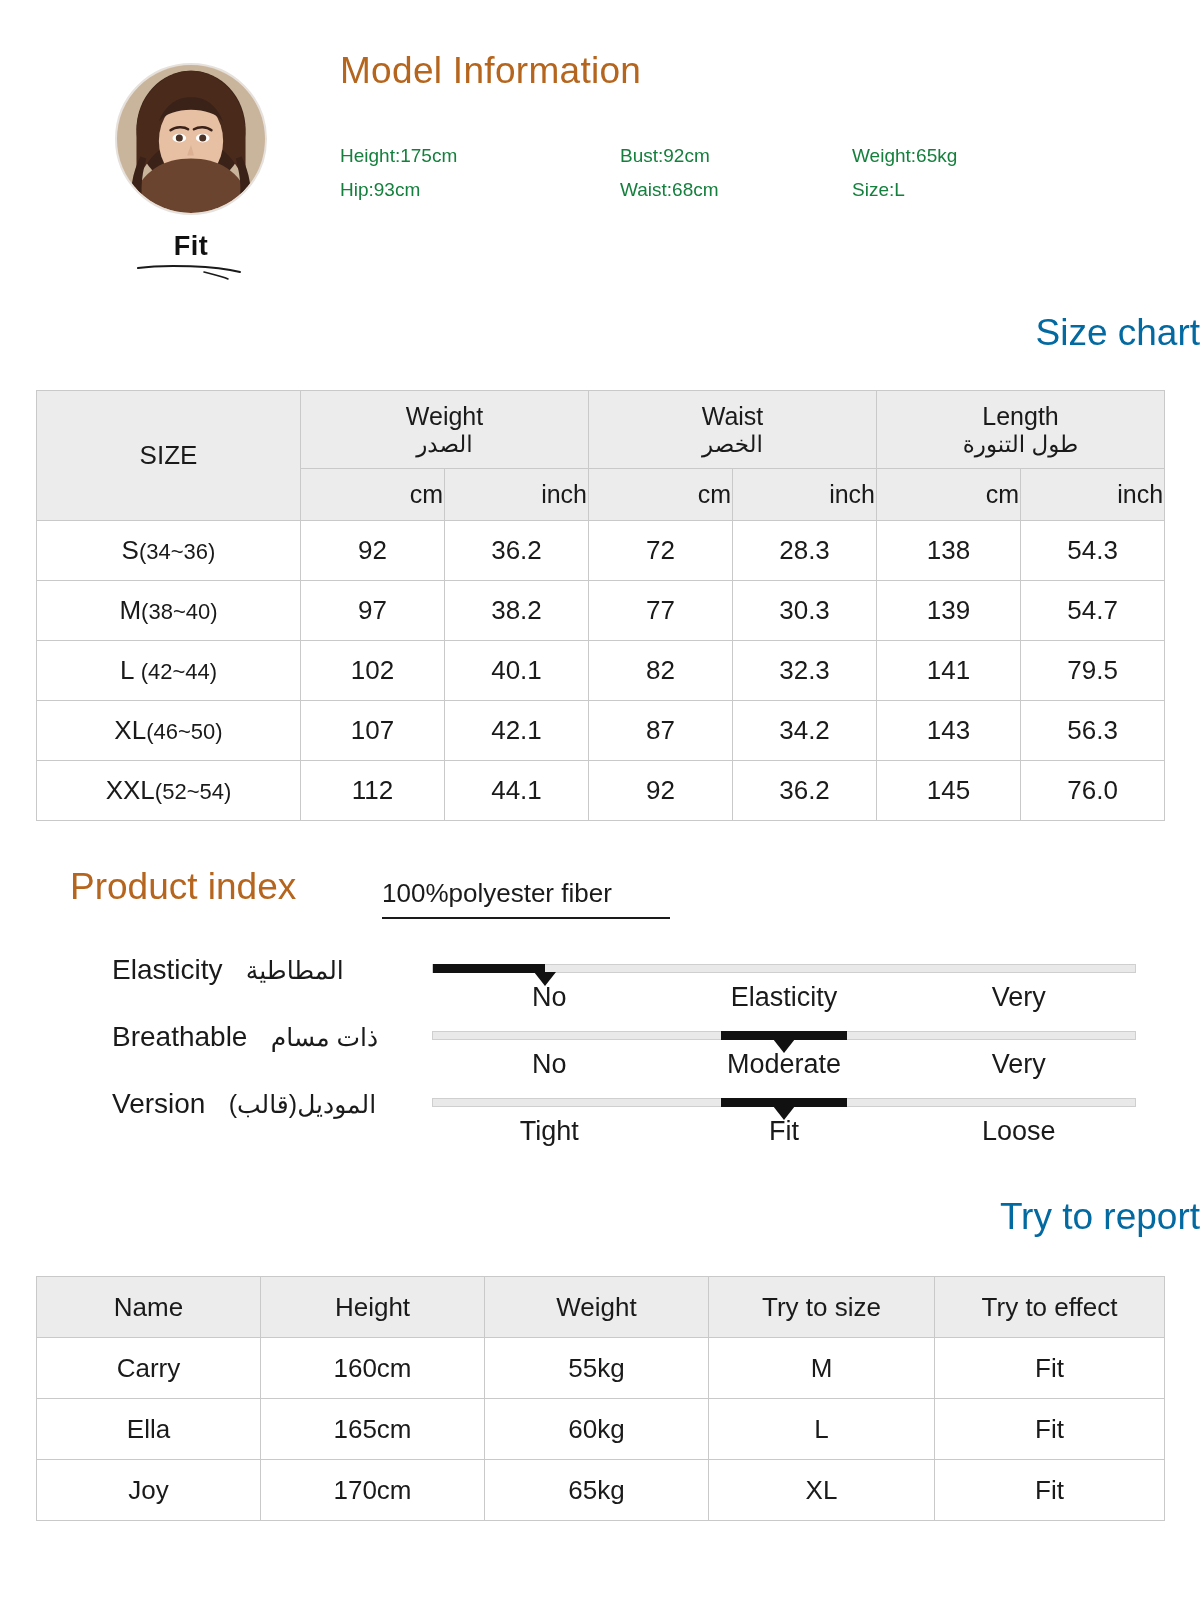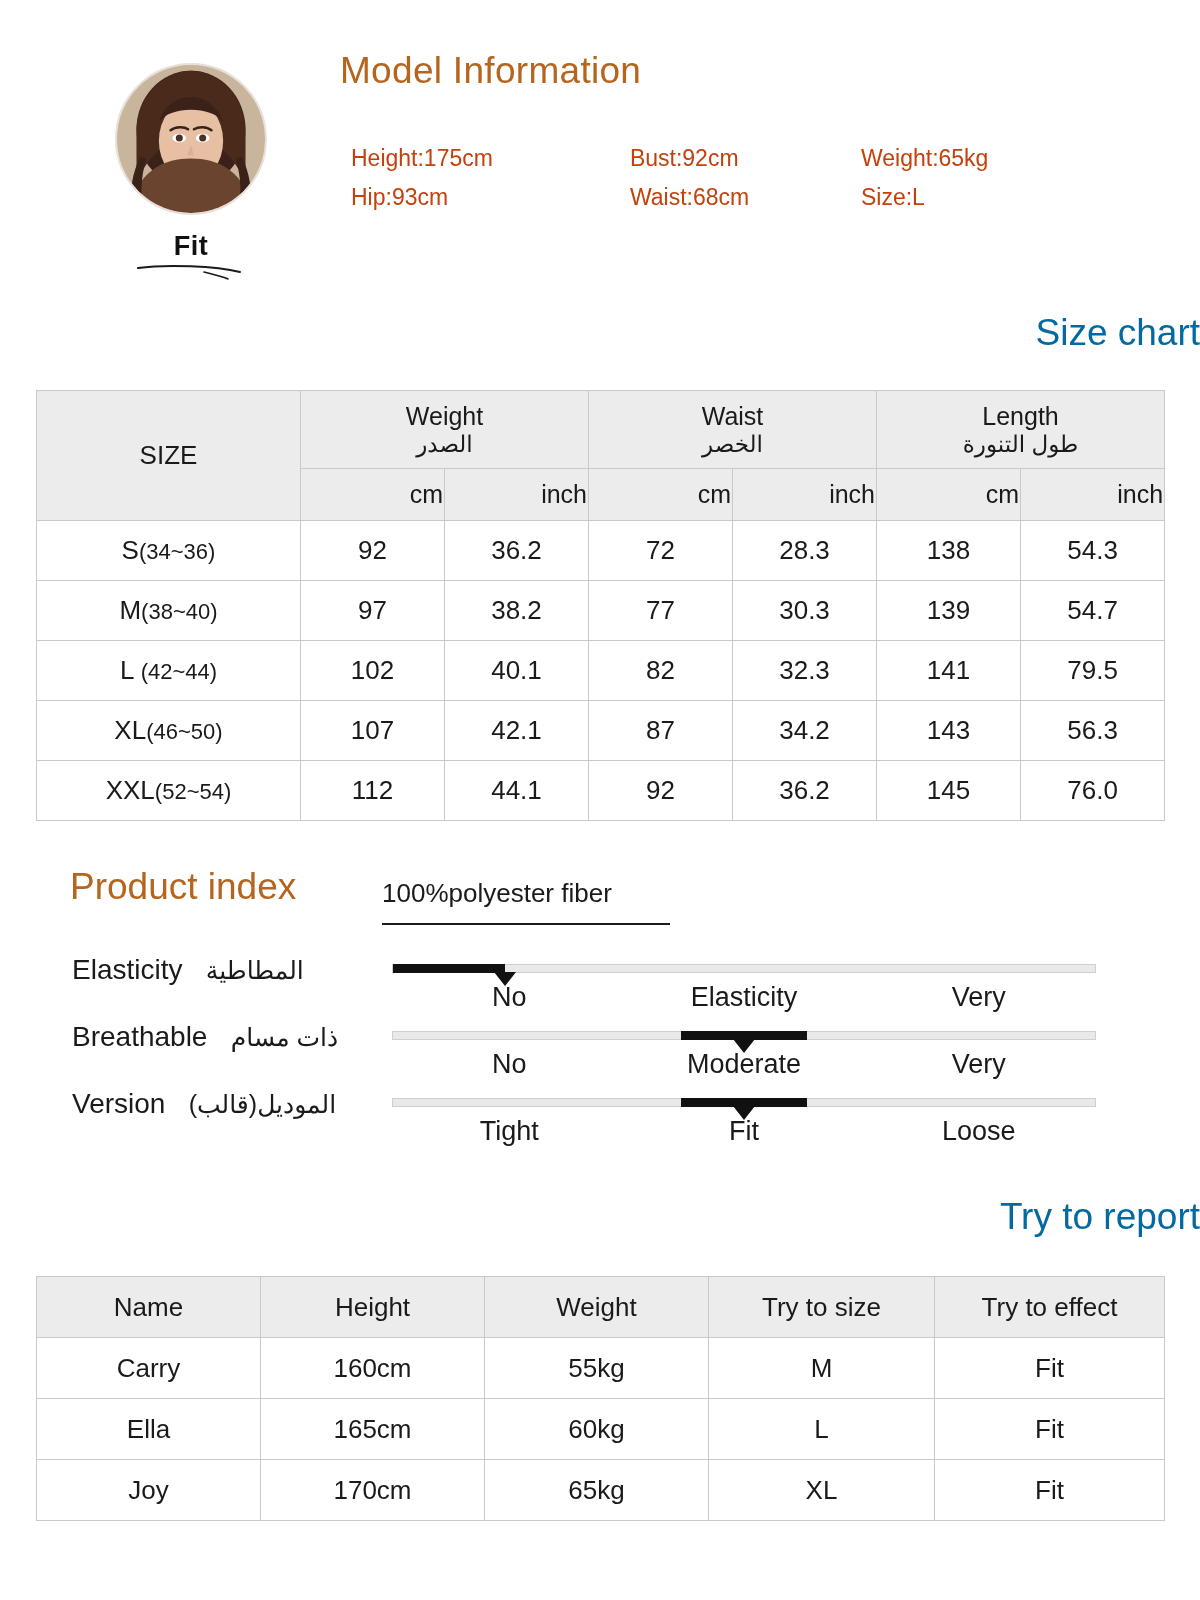--- a/index.html
+++ b/index.html
@@ -56,24 +56,23 @@
     color: #b5651d;
     letter-spacing: 0.3px;
   }
   .model-rows {
     position: absolute;
     left: 340px; top: 95px;
     width: 760px;
   }
   .model-row {
     display: flex;
-    font-size: 23px;
-    color: #c2410c;
+    font-size: 19px;
+    color: #15803d;
     margin-bottom: 12px;
-    margin-left: 11px;
   }
   .model-row span:nth-child(1) { width: 280px; }
   .model-row span:nth-child(2) { width: 232px; }
   .model-row span:nth-child(3) { width: 240px; }
 
   
   .section-title {
     text-align: right;
     color: #0369a1;
     font-size: 37px;
@@ -124,29 +123,30 @@
     position: absolute;
     left: 70px; top: 866px;
     font-size: 37px;
     color: #b5651d;
   }
   .material {
     position: absolute;
     left: 382px; top: 878px;
     font-size: 26px;
     color: #1a1a1a;
-    padding-bottom: 14px;
+    padding-bottom: 8px;
     border-bottom: 2px solid #1a1a1a;
     width: 288px;
   }
 
   .index-rows {
     position: absolute;
     left: 0; top: 946px;
     width: 982px;
+    padding-left: 40px;
   }
   .index-row {
     position: relative;
     height: 67px;
   }
   .index-label {
     position: absolute;
     left: 72px;
     top: 8px;
     font-size: 28px;

